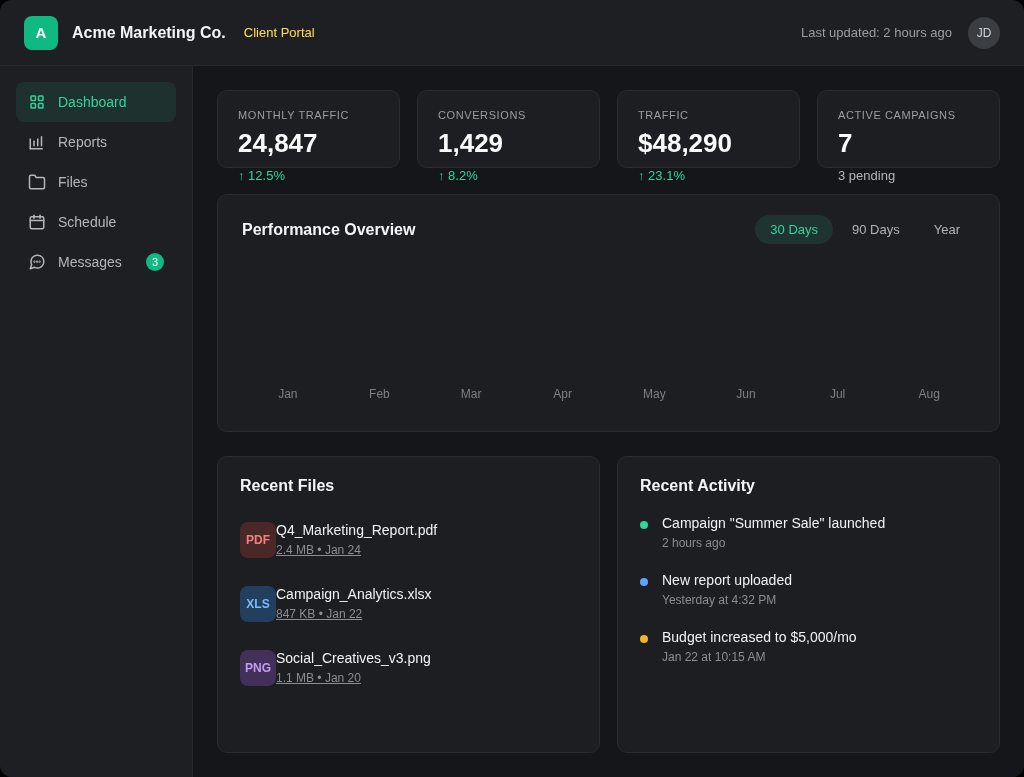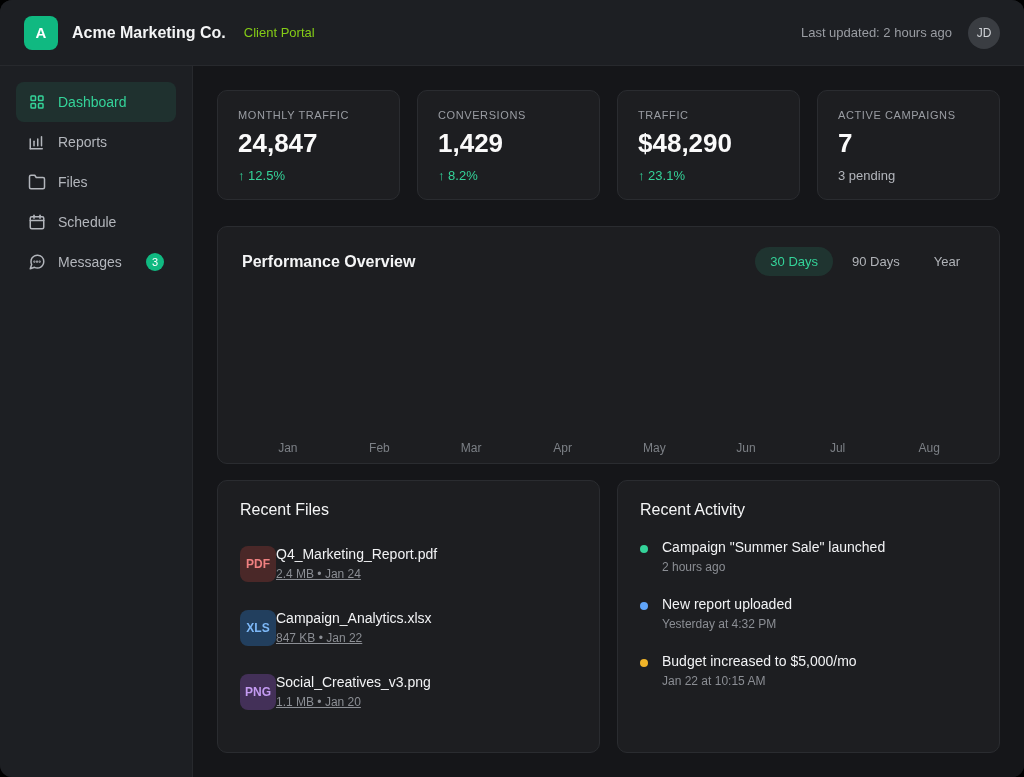--- a/index.html
+++ b/index.html
@@ -12,21 +12,21 @@
   .header{
     height:66px; flex:0 0 66px; background:#1d1f23; border-bottom:1px solid #27292d;
     display:flex; align-items:center; padding:0 24px;
   }
   .logo{
     width:34px; height:34px; border-radius:8px; background:#10b981;
     display:flex; align-items:center; justify-content:center;
     color:#fff; font-weight:bold; font-size:15px;
   }
   .company{ color:#f4f5f6; font-size:16px; font-weight:bold; margin-left:14px; }
-  .portal{ color:#84cc16; font-size:13px; margin-left:18px; }
+  .portal{ color:#fde047; font-size:13px; margin-left:18px; }
   .header-spacer{ flex:1; }
   .last-updated{ color:#9a9da3; font-size:13px; margin-right:16px; }
   .avatar{
     width:32px; height:32px; border-radius:50%; background:#3a3d42;
     color:#cfd2d6; font-size:12px; display:flex; align-items:center; justify-content:center;
     cursor:default;
   }
   
   .body{ flex:1; display:flex; min-height:0; }
   .sidebar{
@@ -44,42 +44,42 @@
   .nav-badge{
     width:18px; height:18px; border-radius:50%; background:#10b981; color:#fff;
     font-size:11px; display:flex; align-items:center; justify-content:center;
   }
   
   .main{ flex:1; background:#151619; padding:24px; display:flex; flex-direction:column; min-width:0; }
   .card{
     background:#1d1e21; border:1px solid #2a2c30; border-radius:10px;
   }
   .stats-row{ display:grid; grid-template-columns:repeat(4,1fr); gap:17px; margin-bottom:26px; }
-  .stat-card{ height:110px; padding:18px 20px; }
+  .stat-card{ height:78px; padding:18px 20px; }
   .stat-label{ color:#9a9da3; font-size:11px; letter-spacing:0.6px; }
   .stat-value{ color:#fafafa; font-size:26px; font-weight:bold; margin-top:7px; }
   .stat-delta{ font-size:13px; margin-top:9px; color:#34d399; }
   .stat-sub{ font-size:13px; margin-top:9px; color:#b3b6bc; }
   
-  .perf-card{ height:238px; margin-bottom:16px; padding:20px 24px 2px; display:flex; flex-direction:column; }
+  .perf-card{ height:238px; margin-bottom:24px; padding:20px 24px 24px; display:flex; flex-direction:column; }
   .perf-head{ display:flex; align-items:center; }
   .perf-title{ color:#f4f5f6; font-size:16px; font-weight:bold; flex:1; }
   .range-group{ display:flex; align-items:center; gap:4px; }
   .range-pill{
     font-size:13px; color:#b0b3b8; padding:7px 15px; border-radius:999px; cursor:pointer;
     background:transparent;
   }
   .range-pill.active{ background:rgba(52,211,153,0.12); color:#34d399; }
   .chart-area{ flex:1; }
   .months-row{ display:flex; margin:0 0 6px; }
   .month{ flex:1; text-align:center; color:#7c8086; font-size:12px; }
   
   .bottom-row{ display:grid; grid-template-columns:1fr 1fr; gap:17px; flex:1; min-height:0; }
   .panel{ padding:20px 22px; }
-  .panel-title{ color:#f4f5f6; font-size:16px; font-weight:normal; margin-bottom:20px; }
+  .panel-title{ color:#f4f5f6; font-size:16px; font-weight:bold; margin-bottom:20px; }
   .file-row{ display:flex; padding:7px 0; margin-bottom:14px; cursor:pointer; border-radius:8px; }
   .file-badge{
     width:36px; height:36px; border-radius:8px; flex:0 0 36px;
     display:flex; align-items:center; justify-content:center; font-size:12px; font-weight:bold;
   }
   .file-name{ color:#f2f3f5; font-size:14px; }
   .file-meta{ color:#8b8e94; font-size:12px; margin-top:5px;text-decoration:underline; }
   .act-item{ display:flex; gap:14px; margin-bottom:22px; }
   .act-dot{ width:8px; height:8px; border-radius:50%; margin-top:6px; flex:0 0 8px; }
   .act-text{ color:#f2f3f5; font-size:14px; }

